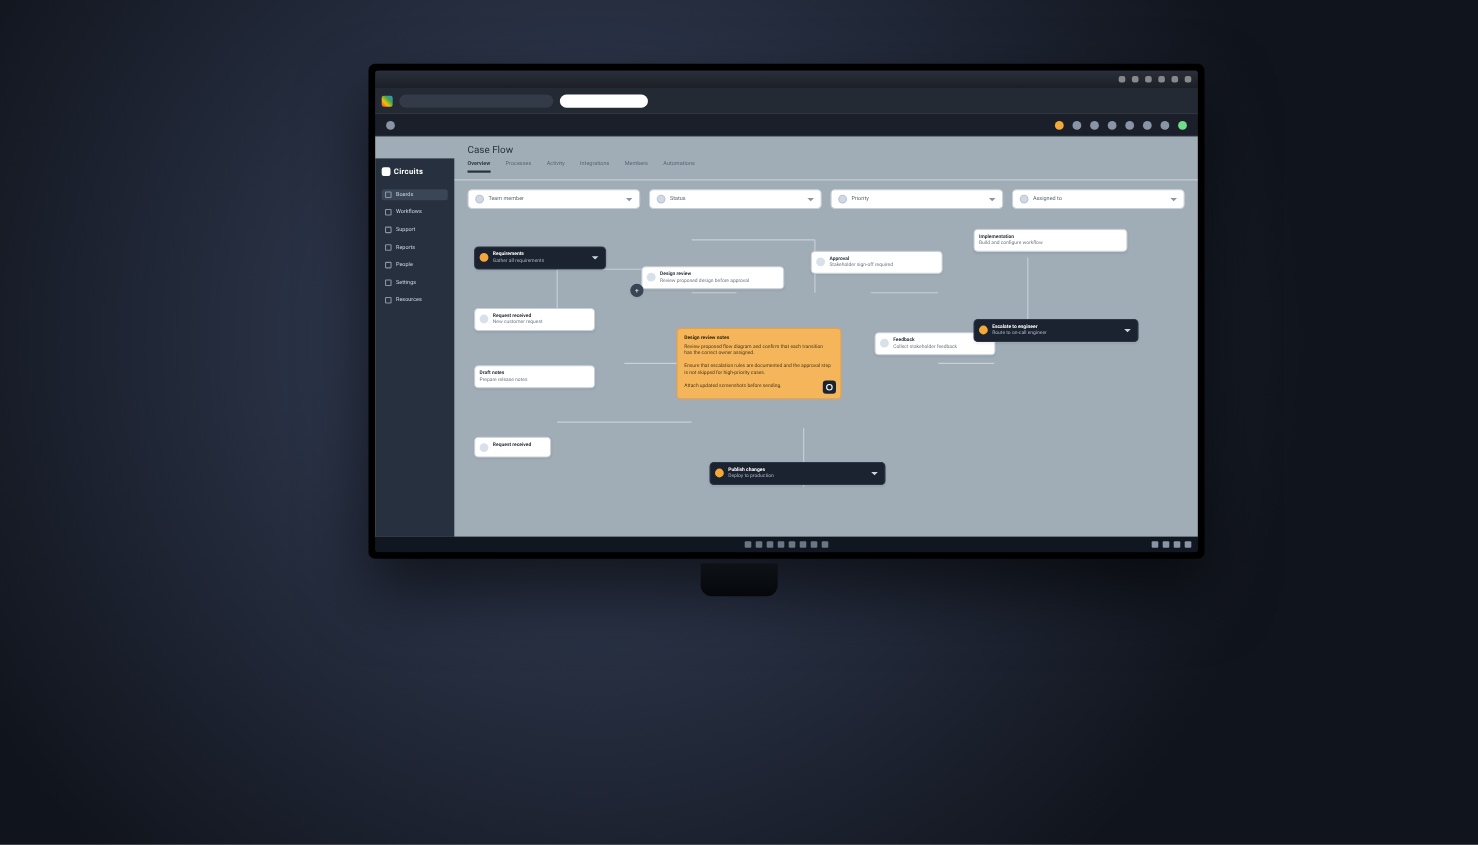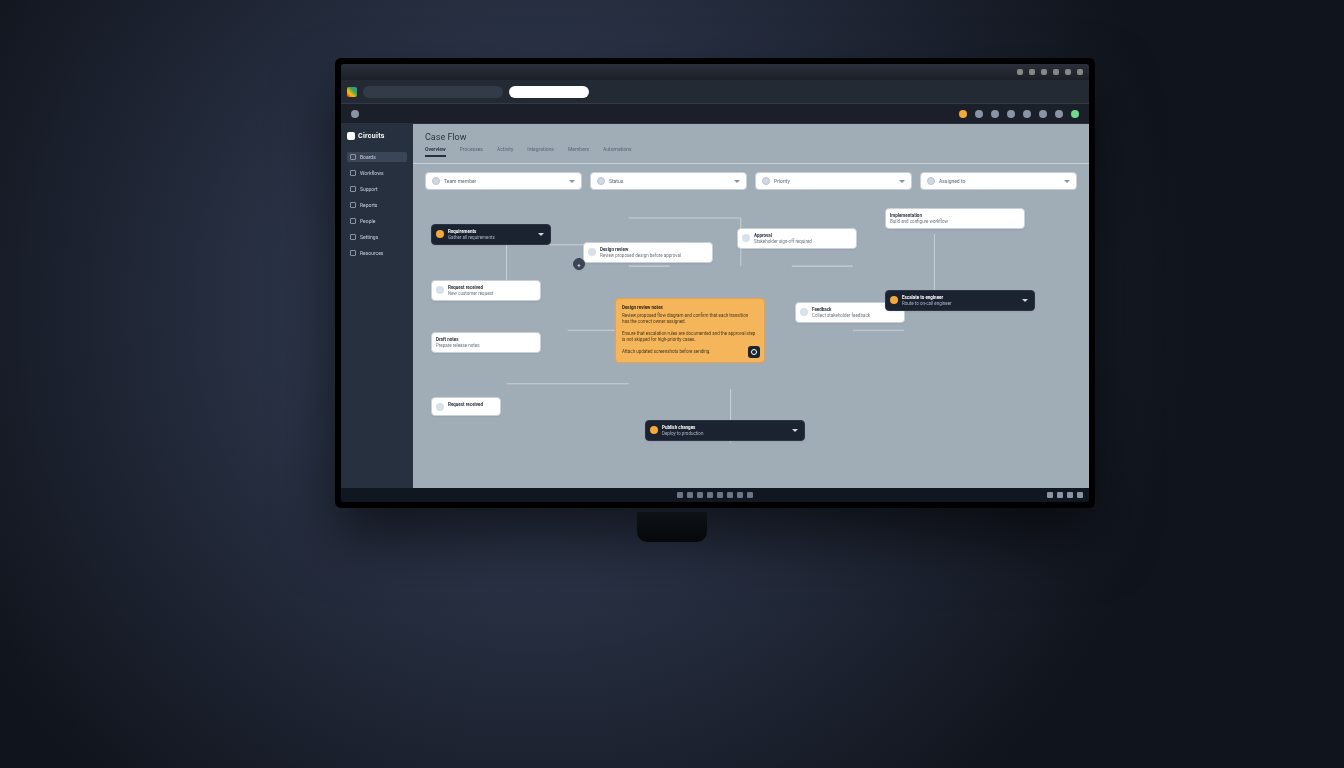--- a/index.html
+++ b/index.html
@@ -77,21 +77,21 @@
     display:flex;
     height:calc(100% - 16px - 24px - 20px - 14px);
     background:var(--bg);
   }
 
   
   .sidebar{
     width:72px;background:#27303e;
     padding:8px 6px;
     display:flex;flex-direction:column;gap:6px;
-    font-size:5px;color:#c9d1de;
+    font-size:5px;color:#c9d1de;margin-top:20px;
   }
   .brand{color:#fff;font-size:7px;font-weight:700;letter-spacing:.3px;margin-bottom:6px;display:flex;align-items:center;gap:3px;}
   .brand .logo{width:8px;height:8px;background:#fff;border-radius:2px;}
   .navitem{display:flex;align-items:center;gap:4px;padding:2px 3px;border-radius:2px;}
   .navitem .ico{width:6px;height:6px;border:1px solid #8a94a6;border-radius:1px;}
   .navitem.active{background:#3a4556;}
 
   
   .content{flex:1;display:flex;flex-direction:column;overflow:hidden;}
   .page-title{font-size:9px;color:#2b3440;font-weight:400;padding:8px 12px 4px;}

